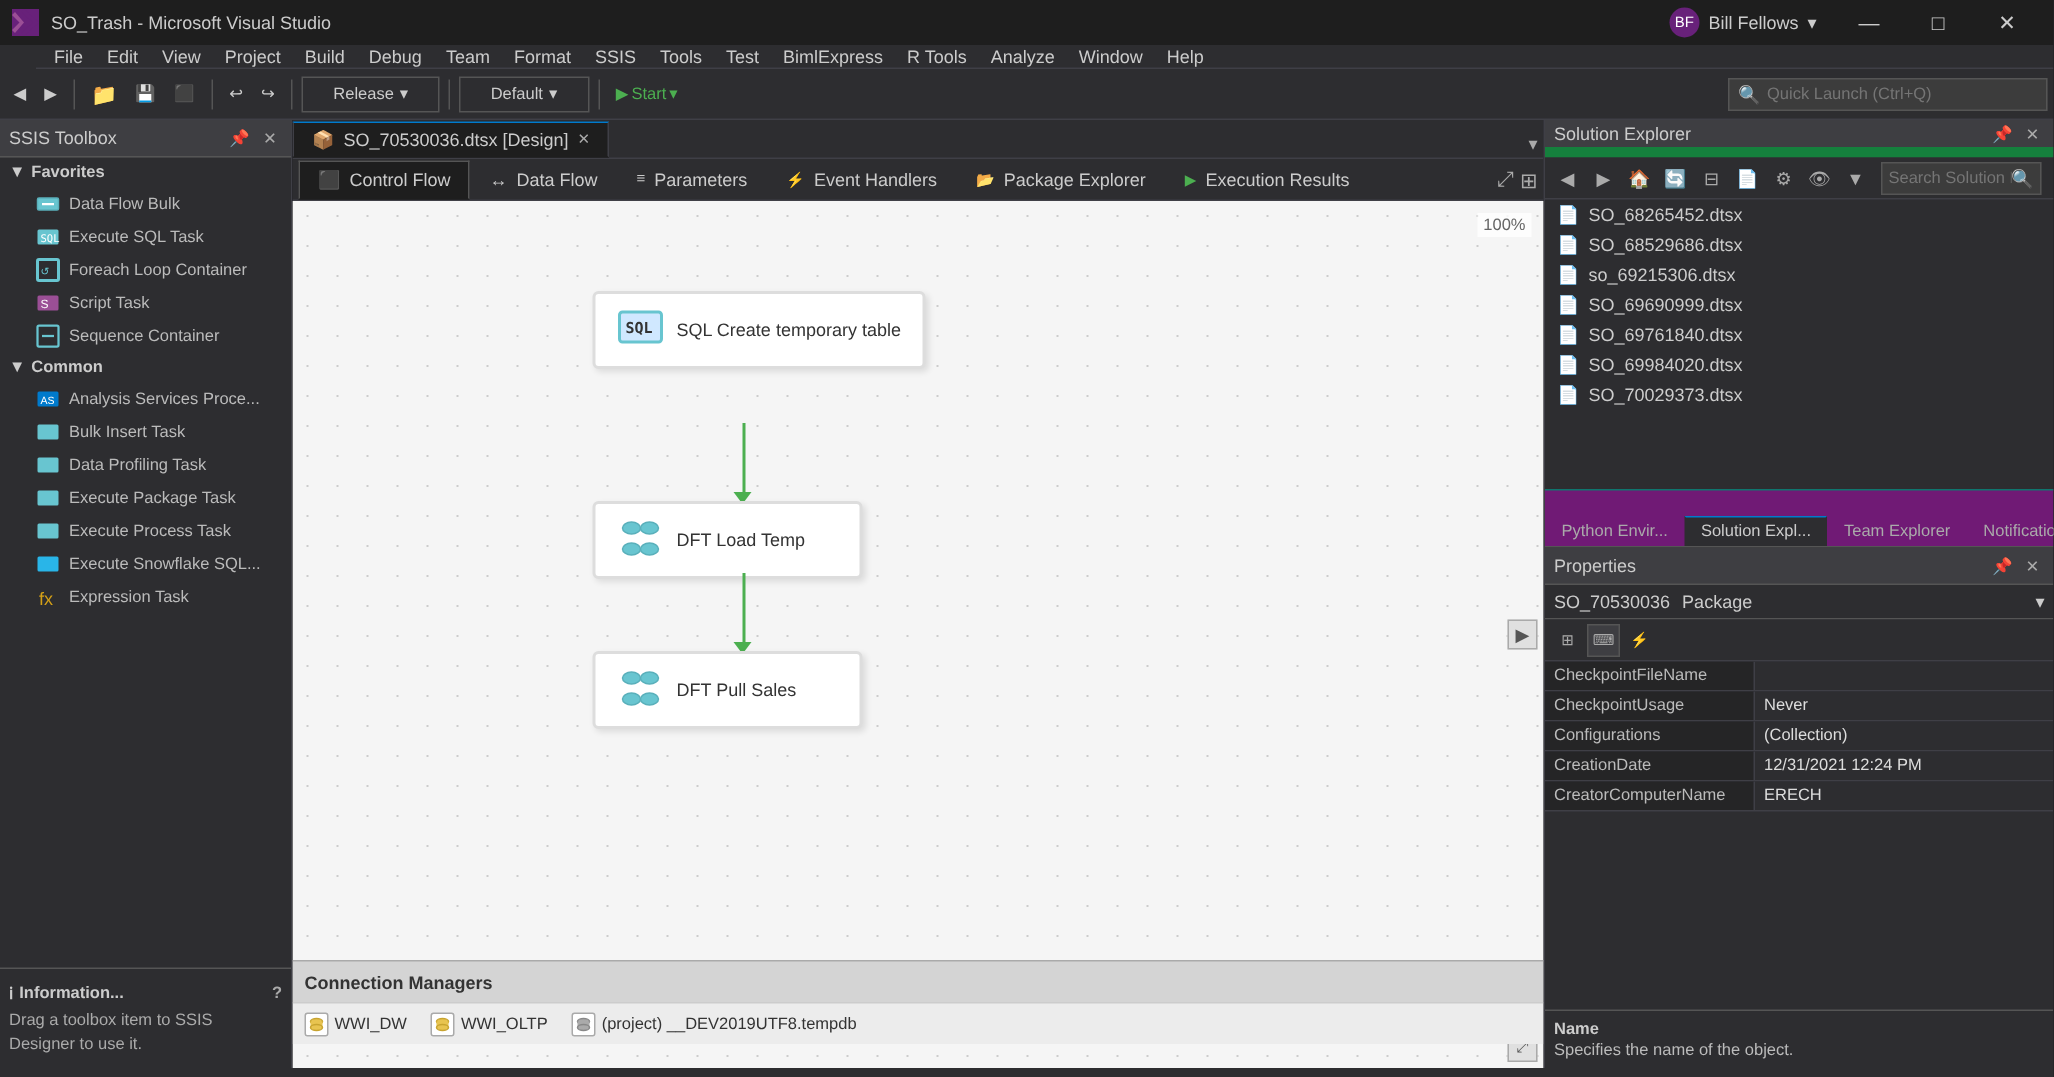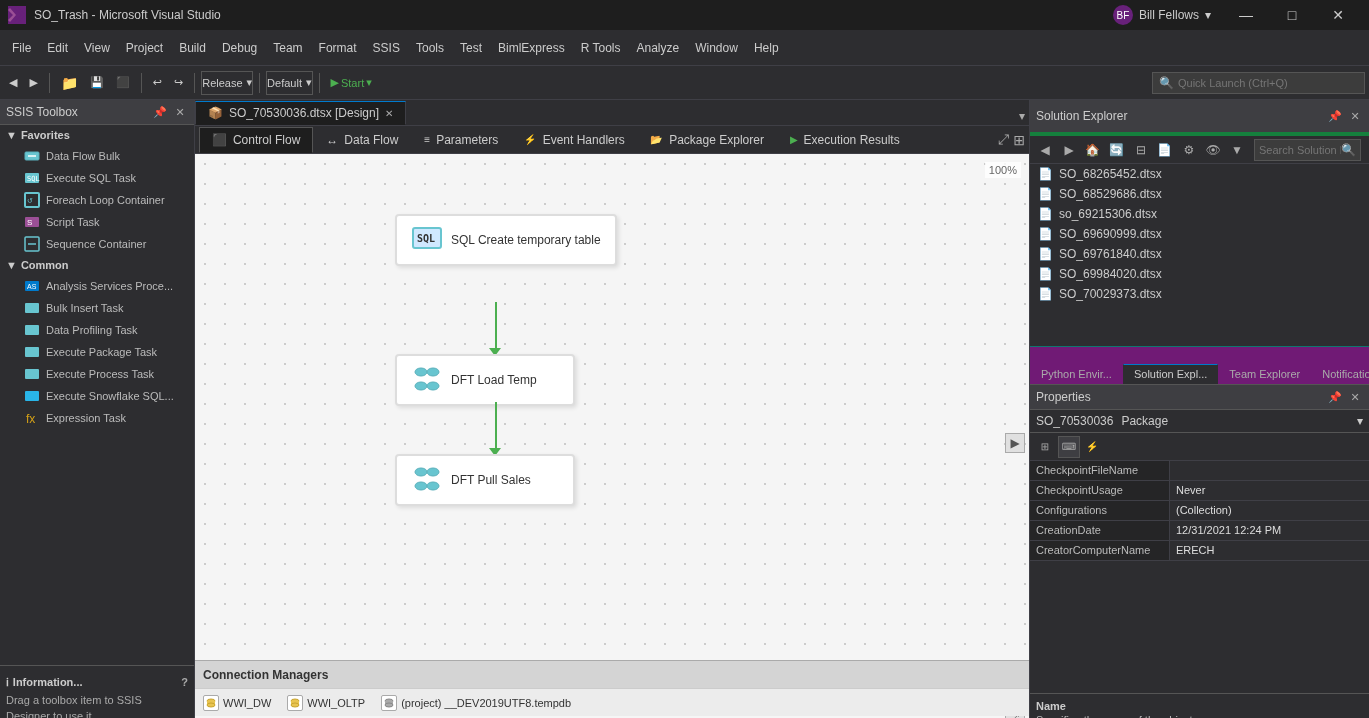--- a/index.html
+++ b/index.html
@@ -9,28 +9,28 @@
     .title-bar { height: 30px; background: #1e1e1e; display: flex; align-items: center; justify-content: space-between; padding: 0 8px; color: #ccc; font-size: 12px; }
     .title-bar-left { display: flex; align-items: center; gap: 8px; }
     .title-bar-logo { width: 18px; height: 18px; background: #68217a; display: flex; align-items: center; justify-content: center; color: white; font-size: 10px; font-weight: bold; }
     .title-bar-right { display: flex; align-items: center; gap: 12px; }
     .title-bar-buttons { display: flex; gap: 0; }
     .title-btn { width: 46px; height: 30px; display: flex; align-items: center; justify-content: center; cursor: pointer; color: #ccc; font-size: 14px; }
     .user-info { display: flex; align-items: center; gap: 6px; color: #ccc; font-size: 12px; }
     .user-avatar { width: 20px; height: 20px; background: #68217a; border-radius: 50%; display: flex; align-items: center; justify-content: center; color: white; font-size: 10px; }
 
     
-    .menu-bar { height: 36px; background: #2d2d30; display: flex; align-items: center; padding: 0 4px; border-bottom: 1px solid #3f3f46; }
+    .menu-bar { height: 16px; background: #2d2d30; display: flex; align-items: center; padding: 0 4px; border-bottom: 1px solid #3f3f46; margin-left: 24px; }
     .menu-item { padding: 2px 8px; color: #ccc; cursor: pointer; font-size: 12px; white-space: nowrap; }
 
     
     .toolbar { height: 34px; background: #2d2d30; display: flex; align-items: center; padding: 0 4px; gap: 2px; border-bottom: 1px solid #3f3f46; }
     .toolbar-btn { height: 24px; padding: 0 4px; background: transparent; border: 1px solid transparent; color: #ccc; cursor: pointer; display: flex; align-items: center; gap: 2px; font-size: 11px; }
     .toolbar-separator { width: 1px; height: 20px; background: #555; margin: 0 4px; }
-    .toolbar-dropdown { height: 24px; background: #2d2d30; border: 1px solid #555; color: #ccc; padding: 0 0; display: flex; align-items: center; gap: 4px; cursor: pointer; font-size: 11px; }
+    .toolbar-dropdown { height: 24px; background: #2d2d30; border: 1px solid #555; color: #ccc; padding: 0 20px; display: flex; align-items: center; gap: 4px; cursor: pointer; font-size: 11px; }
     .quick-launch { display: flex; align-items: center; background: #3c3c3c; border: 1px solid #555; height: 22px; padding: 0 6px; margin-left: auto; }
     .quick-launch input { background: transparent; border: none; color: #ccc; font-size: 11px; outline: none; width: 160px; }
 
     
     .main-layout { display: flex; height: calc(718px - 30px - 22px - 34px); }
 
     
     .left-panel { width: 195px; background: #2d2d30; border-right: 1px solid #3f3f46; display: flex; flex-direction: column; flex-shrink: 0; }
     .panel-header { height: 25px; background: #3e3e42; display: flex; align-items: center; justify-content: space-between; padding: 0 6px; font-size: 12px; color: #ccc; border-bottom: 1px solid #555; }
     .panel-header-actions { display: flex; gap: 4px; }
@@ -61,21 +61,21 @@
 
     
     .connection-bar { height: 28px; background: #d4d4d4; border-top: 1px solid #aaa; display: flex; align-items: center; padding: 0 8px; font-size: 12px; color: #333; font-weight: 600; }
     .connection-list { height: 28px; background: #ececec; display: flex; align-items: center; padding: 0 8px; gap: 16px; border-top: 1px solid #ccc; }
     .connection-item { display: flex; align-items: center; gap: 4px; font-size: 11px; color: #333; cursor: pointer; }
     .conn-icon { width: 16px; height: 16px; background: #fff; border: 1px solid #aaa; border-radius: 2px; display: flex; align-items: center; justify-content: center; font-size: 8px; color: #555; }
 
     
     .right-panel { width: 340px; background: #2d2d30; border-left: 1px solid #3f3f46; display: flex; flex-direction: column; flex-shrink: 0; }
     .right-panel-top { flex: 0 0 285px; display: flex; flex-direction: column; border-bottom: 1px solid #555; }
-    .solution-explorer-header { height: 36px; background: #3e3e42; display: flex; align-items: center; justify-content: space-between; padding: 0 6px; font-size: 12px; color: #ccc; border-bottom: 4px solid #15803d; }
+    .solution-explorer-header { height: 25px; background: #3e3e42; display: flex; align-items: center; justify-content: space-between; padding: 0 6px; font-size: 12px; color: #ccc; border-bottom: 7px solid #15803d; }
     .sol-toolbar { height: 28px; background: #2d2d30; display: flex; align-items: center; padding: 0 4px; gap: 2px; border-bottom: 1px solid #3f3f46; }
     .sol-btn { width: 22px; height: 22px; display: flex; align-items: center; justify-content: center; cursor: pointer; color: #aaa; font-size: 12px; border: 1px solid transparent; }
     .sol-search { flex: 1; height: 22px; background: #3c3c3c; border: 1px solid #555; display: flex; align-items: center; padding: 0 4px; margin: 0 4px; }
     .sol-search input { background: transparent; border: none; color: #ccc; font-size: 11px; outline: none; width: 100%; }
     .sol-tree { flex: 1; overflow-y: auto; font-size: 12px; }
     .sol-item { padding: 3px 8px; display: flex; align-items: center; gap: 6px; cursor: pointer; color: #ccc; }
     .sol-item-icon { color: #e8c450; font-size: 12px; }
 
     
     .panel-tabs { height: 38px; background: #701a75; display: flex; align-items: flex-end; border-top: 1px solid #0f766e; }

